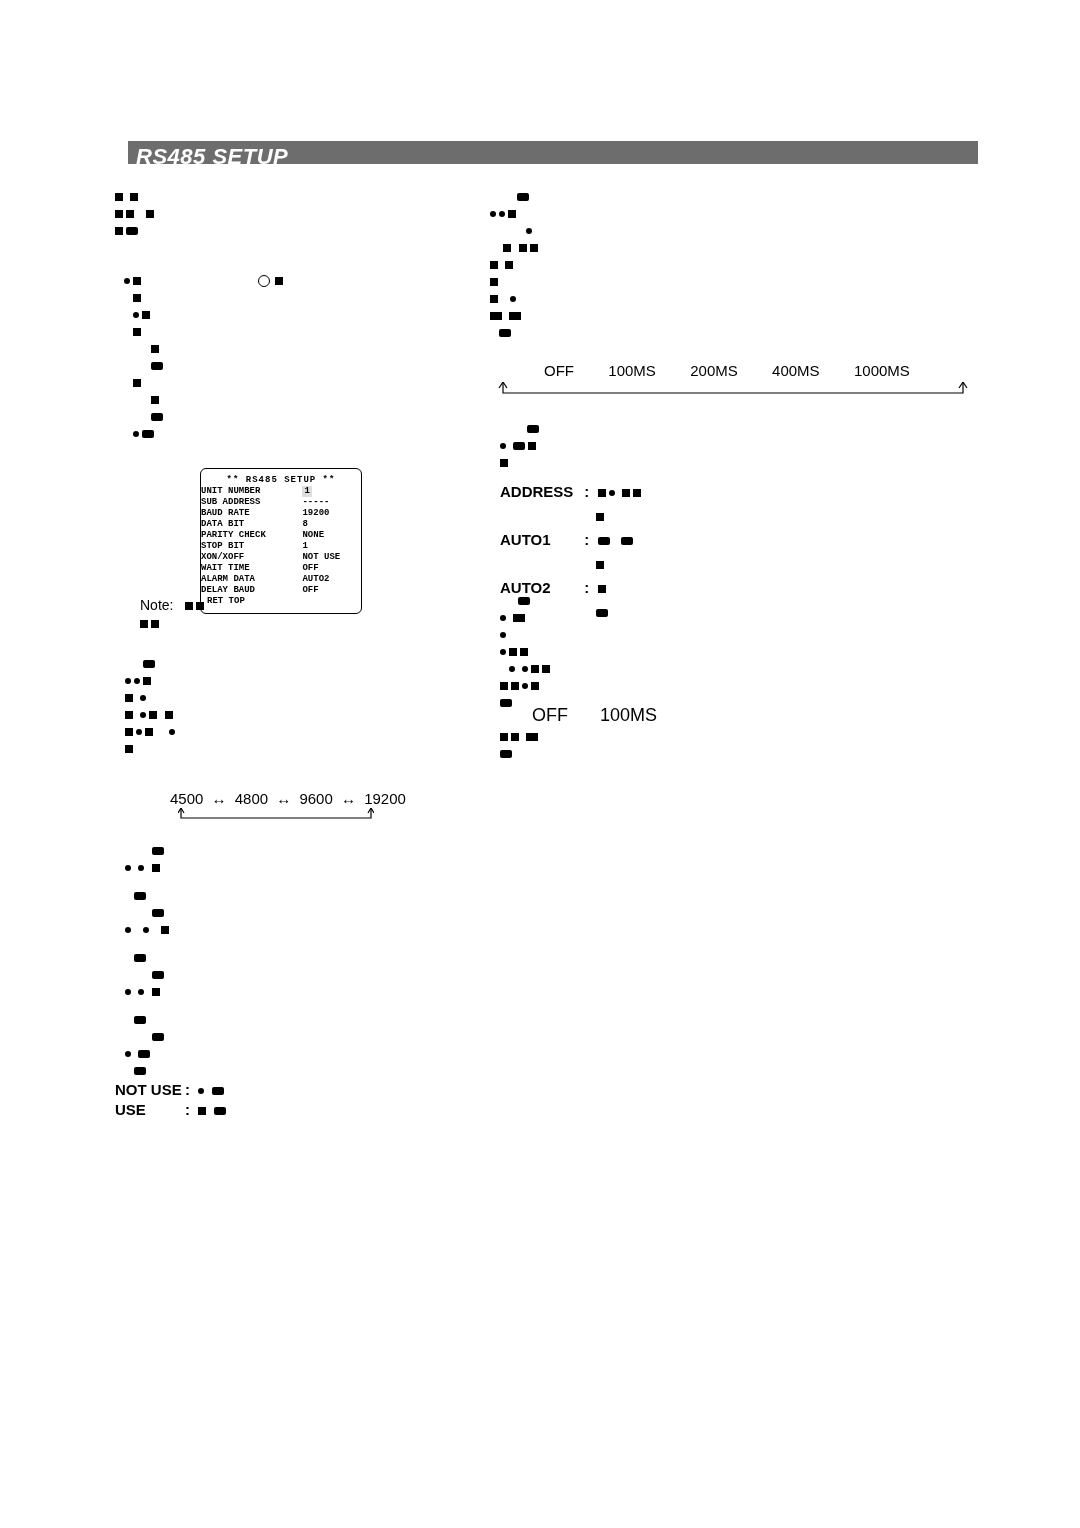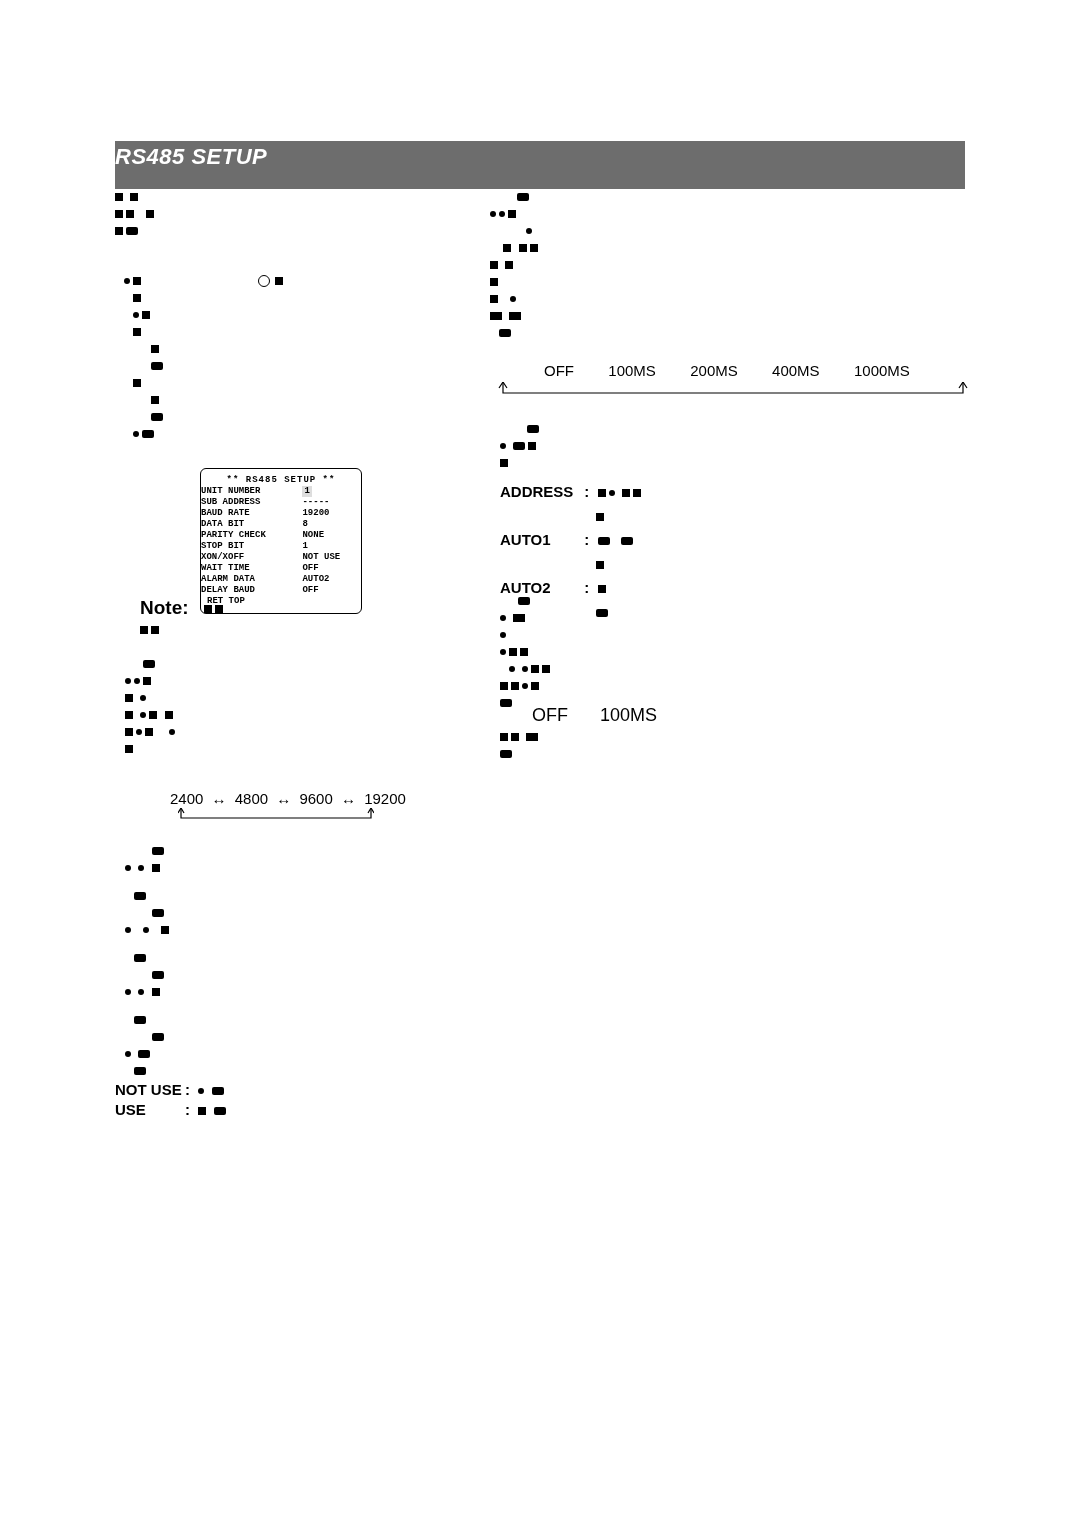--- a/index.html
+++ b/index.html
@@ -12,30 +12,31 @@
     font-family: Arial, Helvetica, sans-serif;
     color: #000;
   }
   .page {
     position: relative;
     width: 1080px;
     height: 1528px;
   }
   .title-bar {
     position: absolute;
-    left: 115px;
+    left: 128px;
     top: 141px;
     width: 850px;
-    height: 48px;
+    height: 23px;
     background: #6d6d6d;
     color: #fff;
     font-weight: bold;
     font-style: italic;
     font-size: 22px;
     line-height: 32px;
+    padding-left: 8px;
     box-sizing: border-box;
     letter-spacing: 0.5px;
   }
   .col-left {
     position: absolute;
     left: 115px;
     top: 186px;
     width: 380px;
   }
   .col-right {
@@ -61,22 +62,22 @@
   .screen-box table { border-collapse: collapse; width: 100%; }
   .screen-box td { padding: 0; vertical-align: top; }
   .screen-box td.val { text-align: left; padding-left: 6px; }
   .screen-box .hl { background: #ddd; display: inline-block; padding: 0 2px; }
   .screen-head { text-align: center; letter-spacing: 1px; }
 
   .note-label {
     position: absolute;
     left: 140px;
     top: 597px;
-    font-size: 19px;
-    font-weight: bold;
+    font-size: 14px;
+    font-weight: normal;
   }
 
   .baud-row {
     position: absolute;
     left: 170px;
     top: 790px;
     font-size: 15px;
     white-space: nowrap;
   }
   .arrow { display:inline-block; padding:0 4px; }
@@ -234,21 +235,21 @@
   <div style="position:absolute; left:125px; top:653px;">
     <div class="glyphrow">&nbsp;&nbsp;&nbsp;&nbsp;<span class="blk w r"></span></div>
     <div class="glyphrow"><span class="dot"></span><span class="dot"></span><span class="blk"></span></div>
     <div class="glyphrow"><span class="blk"></span>&nbsp;<span class="dot"></span></div>
     <div class="glyphrow"><span class="blk"></span>&nbsp;<span class="dot"></span><span class="blk"></span>&nbsp;<span class="blk"></span></div>
     <div class="glyphrow"><span class="blk"></span><span class="dot"></span><span class="blk"></span>&nbsp;&nbsp;&nbsp;<span class="dot"></span></div>
     <div class="glyphrow"><span class="blk"></span></div>
   </div>
 
   <div class="baud-row">
-    <span>2400</span>
+    <span>4500</span>
     <span class="arrow">↔</span>
     <span>4800</span>
     <span class="arrow">↔</span>
     <span>9600</span>
     <span class="arrow">↔</span>
     <span>19200</span>
   </div>
   <div class="baud-bracket">
     <svg viewBox="0 0 196 14" preserveAspectRatio="none">
       <path d="M3 0 L3 10 L193 10 L193 0" fill="none" stroke="#000" stroke-width="1.2"></path>

